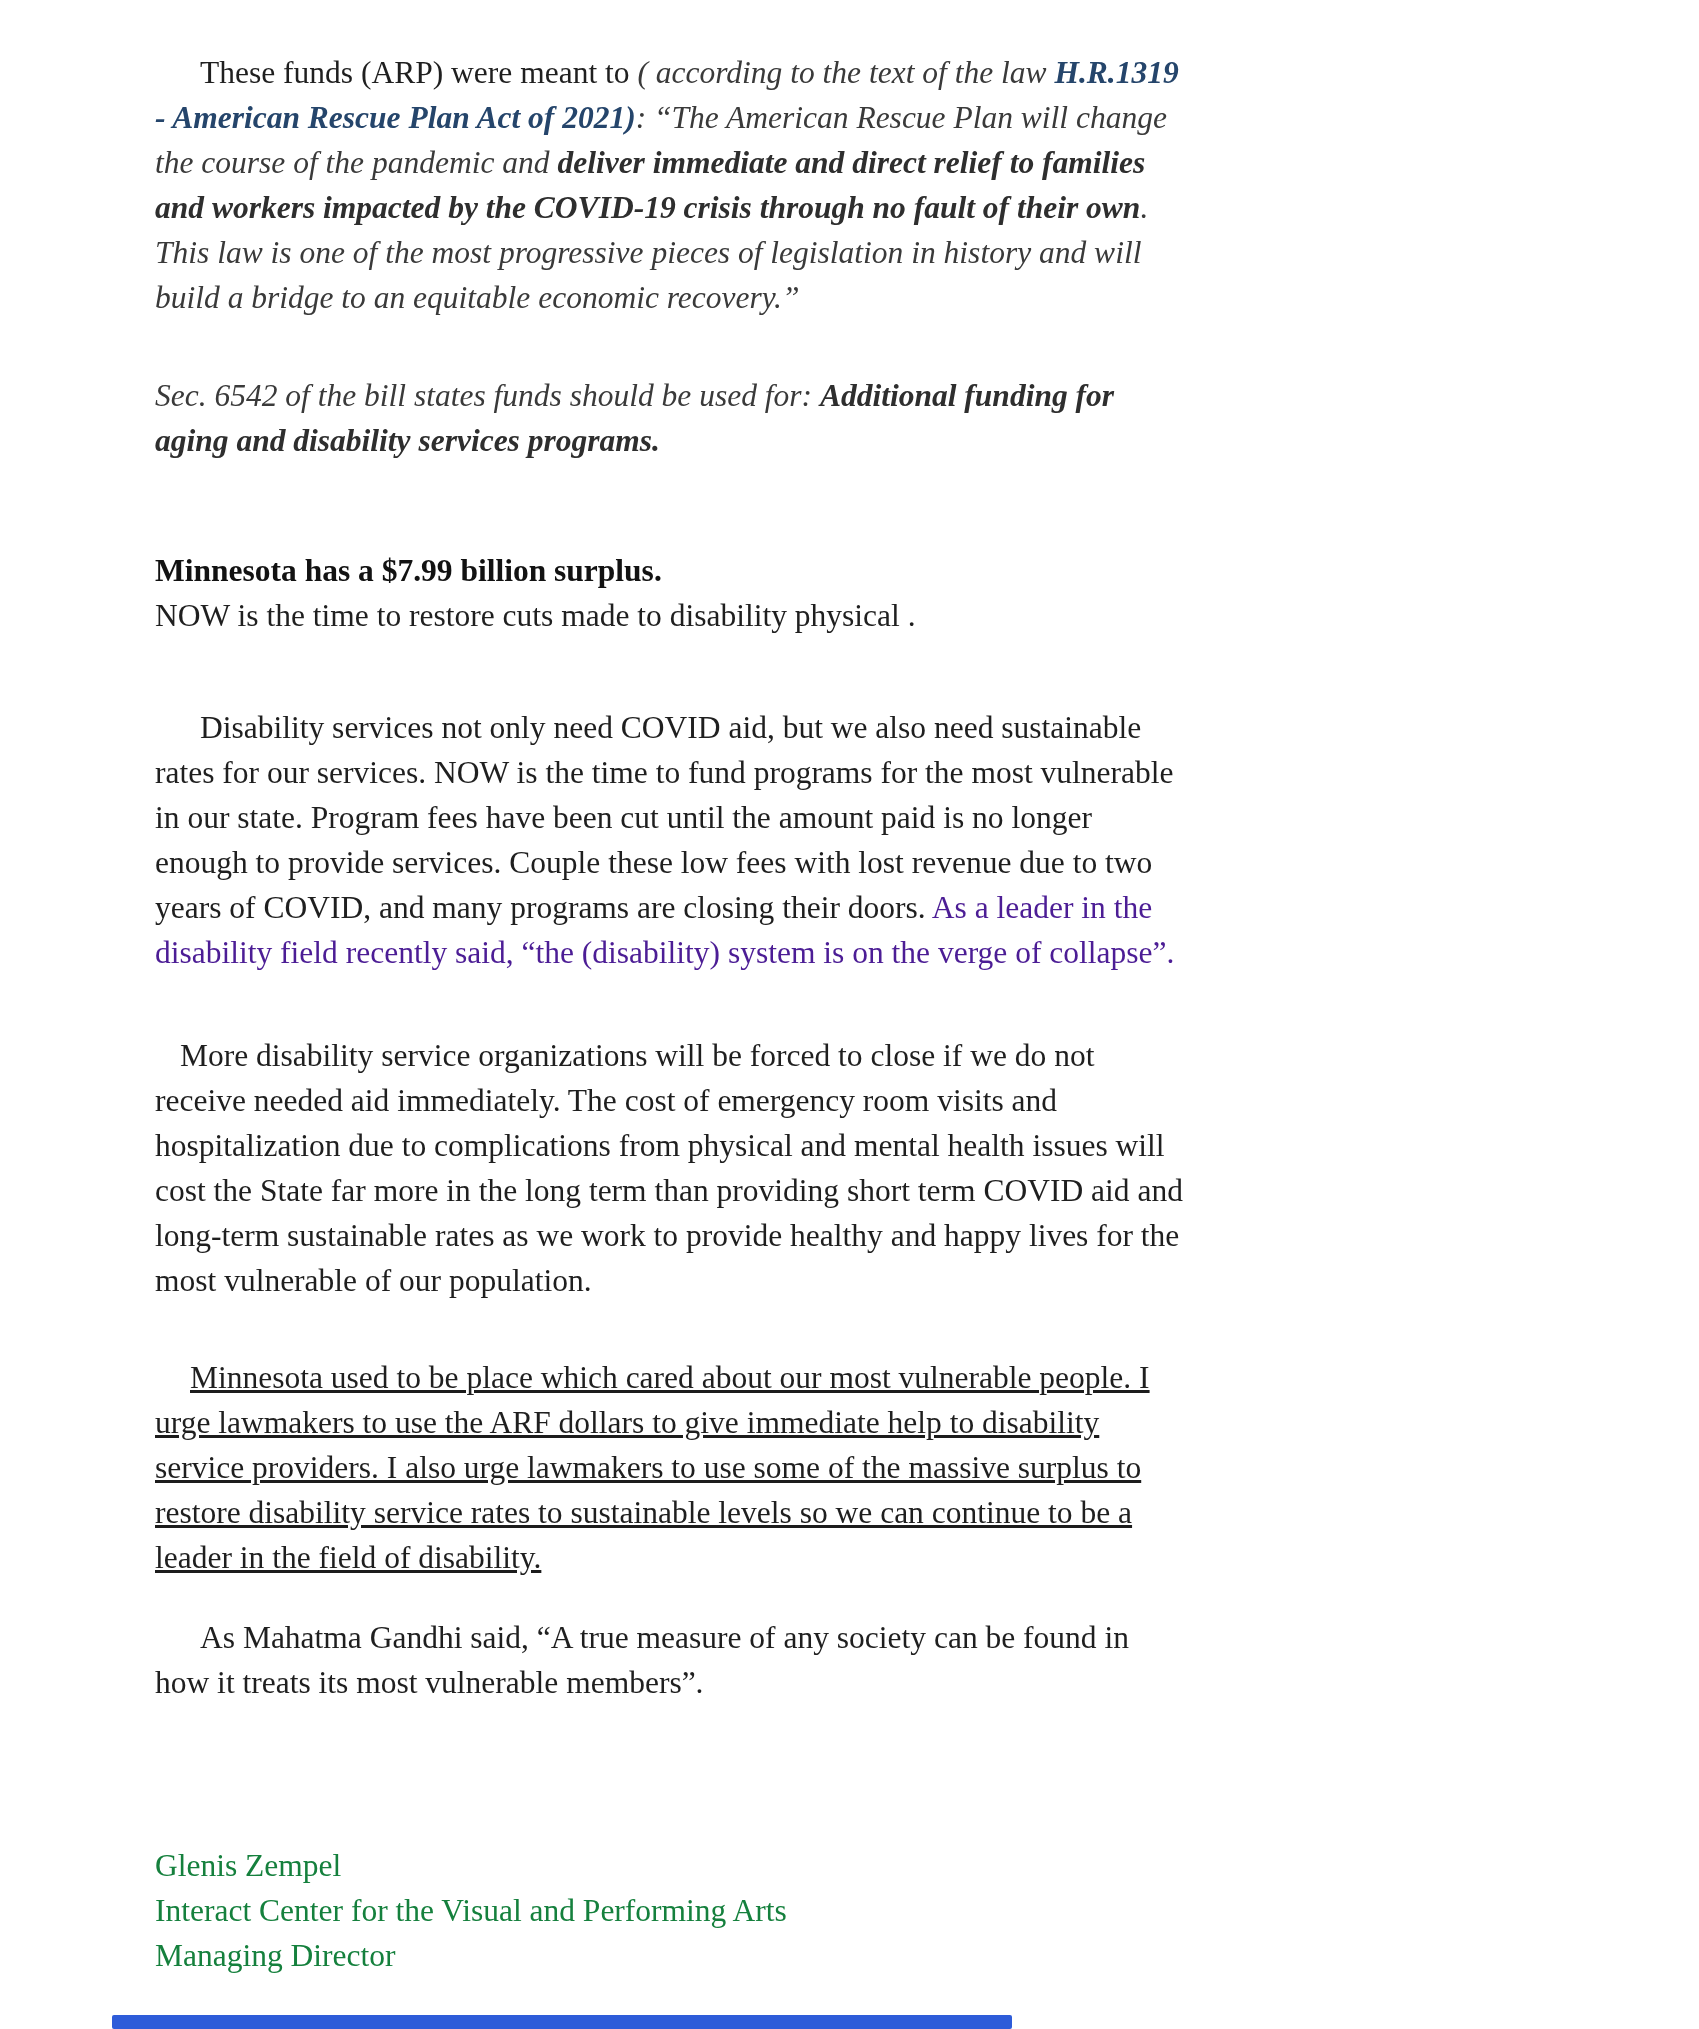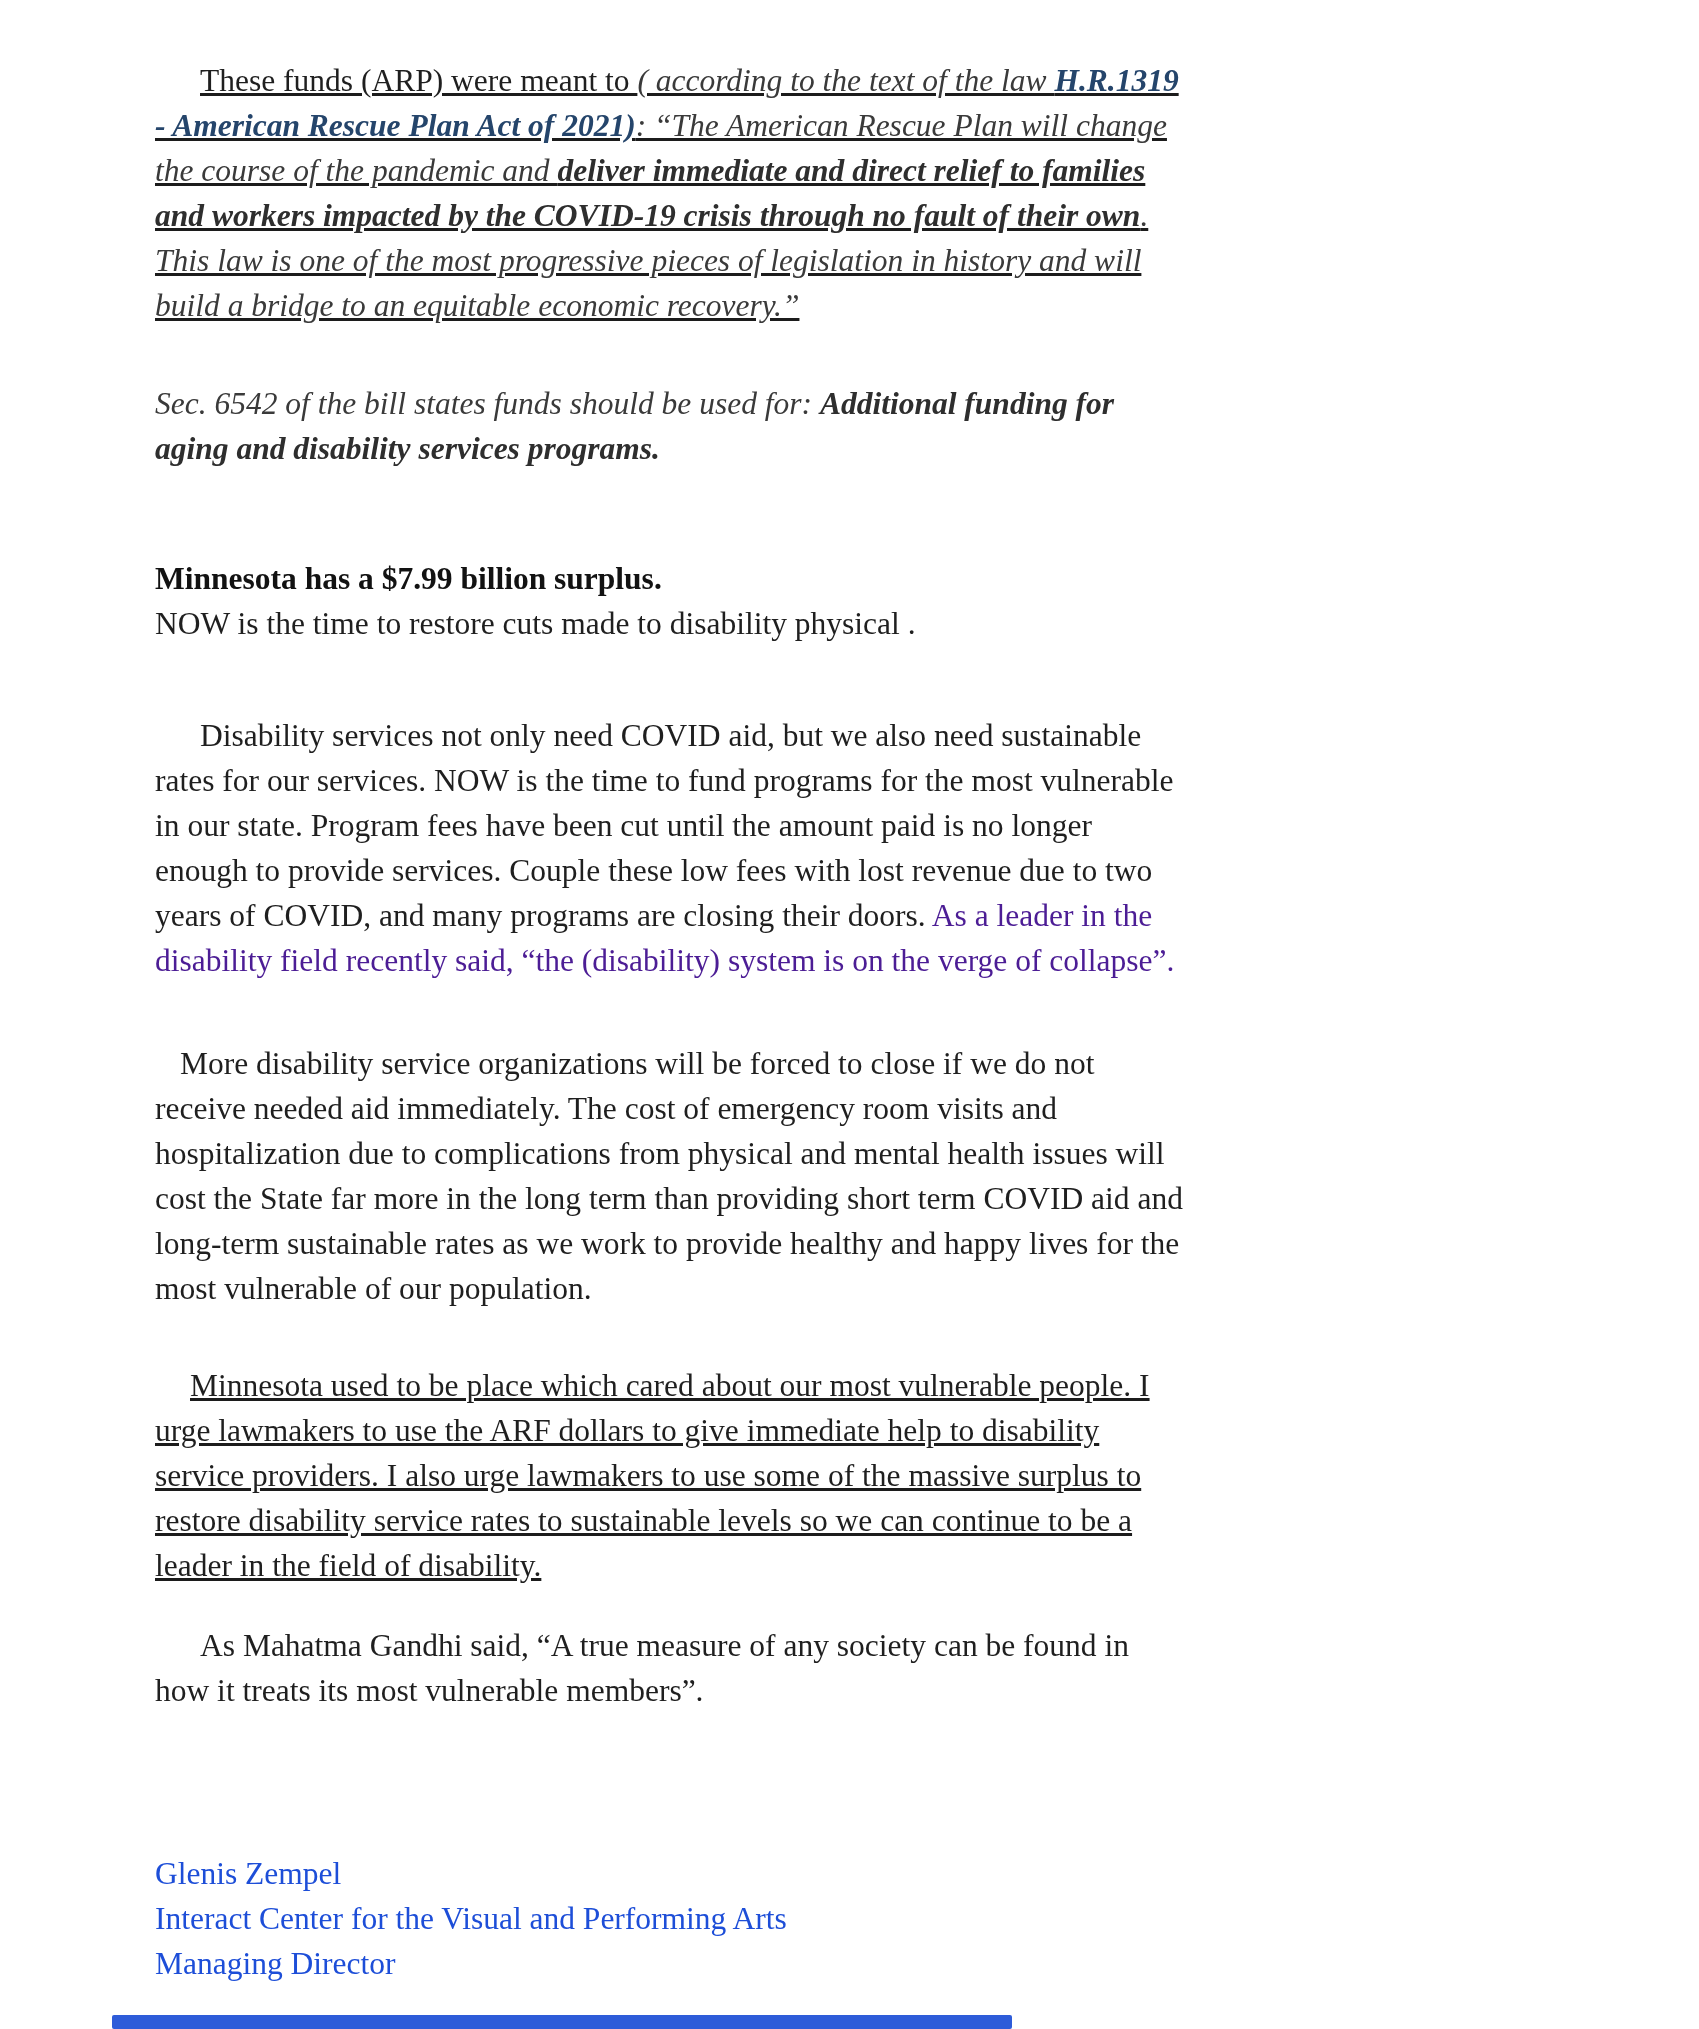--- a/index.html
+++ b/index.html
@@ -20,39 +20,39 @@
     position: absolute;
     left: 155px;
     top: 42px;
     width: 1032px;
     font-size: 31.5px;
     line-height: 45px;
   }
   .para { margin: 0; padding: 0; }
 
   
-  .p-arp        { margin-top: 16px;    text-indent: 45px; text-decoration: underline; }
+  .p-arp        { margin-top: 8px;    text-indent: 45px; }
   .p-sec9301    { margin-top: 53px; }
   .p-surplus    { margin-top: 85px; }
   .p-now        { margin-top: 0; }
   .p-disability { margin-top: 67px; text-indent: 45px; }
   .p-more       { margin-top: 58px; text-indent: 25px; }
   .p-minnesota  { margin-top: 52px; text-indent: 35px; text-decoration: underline; }
   .p-gandhi     { margin-top: 35px; text-indent: 45px; }
   .p-signature  { margin-top: 138px; }
 
   
   .run-normal       { font-style: normal; font-weight: normal; color: #1f1f1f; }
   .run-italic       { font-style: italic; font-weight: normal; color: #3a3a3a; }
   .run-bold-italic  { font-style: italic; font-weight: bold;   color: #2e2e2e; }
   .run-bold-italic-blue { font-style: italic; font-weight: bold; color: #25456b; }
   .run-bold         { font-style: normal; font-weight: bold;   color: #121212; }
   .run-gray         { font-style: normal; font-weight: normal; color: #4c1d95; }
 
-  .sig-line { margin: 0; color: #1d4ed8; }
+  .sig-line { margin: 0; color: #15803d; }
 
   .h-scrollbar-thumb {
     position: absolute;
     left: 112px;
     bottom: 0px;
     width: 900px;
     height: 14px;
     background: #2e5cd9;
     border-radius: 2px;
   }

